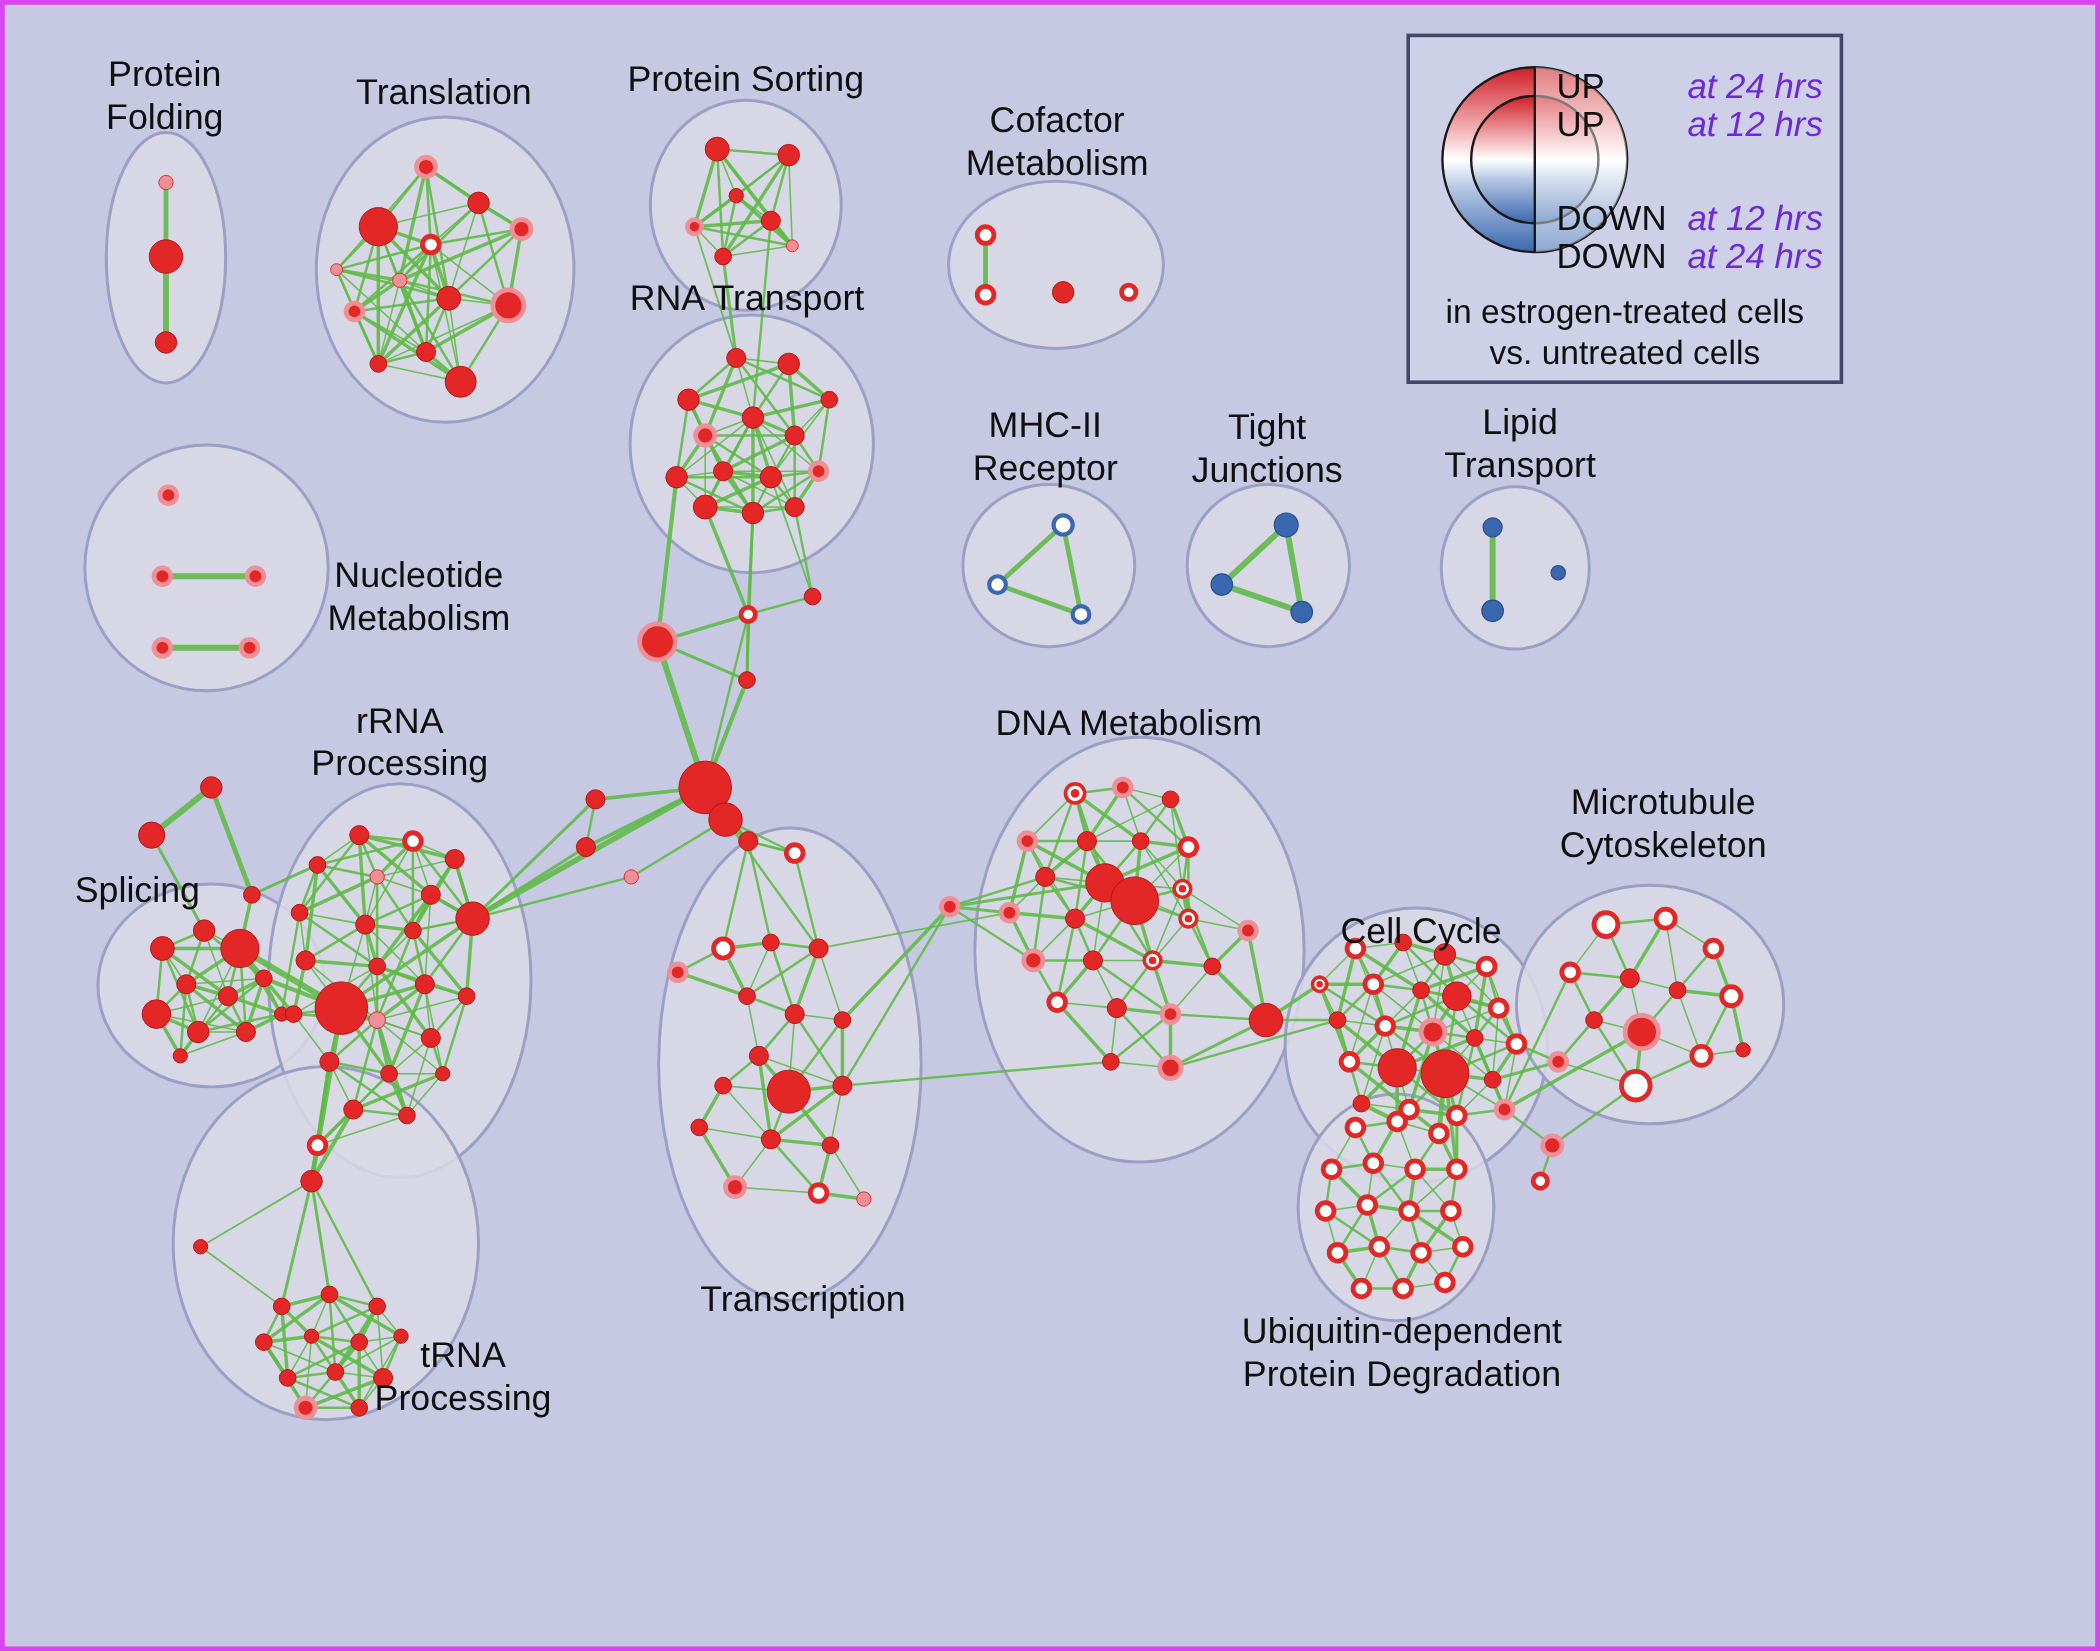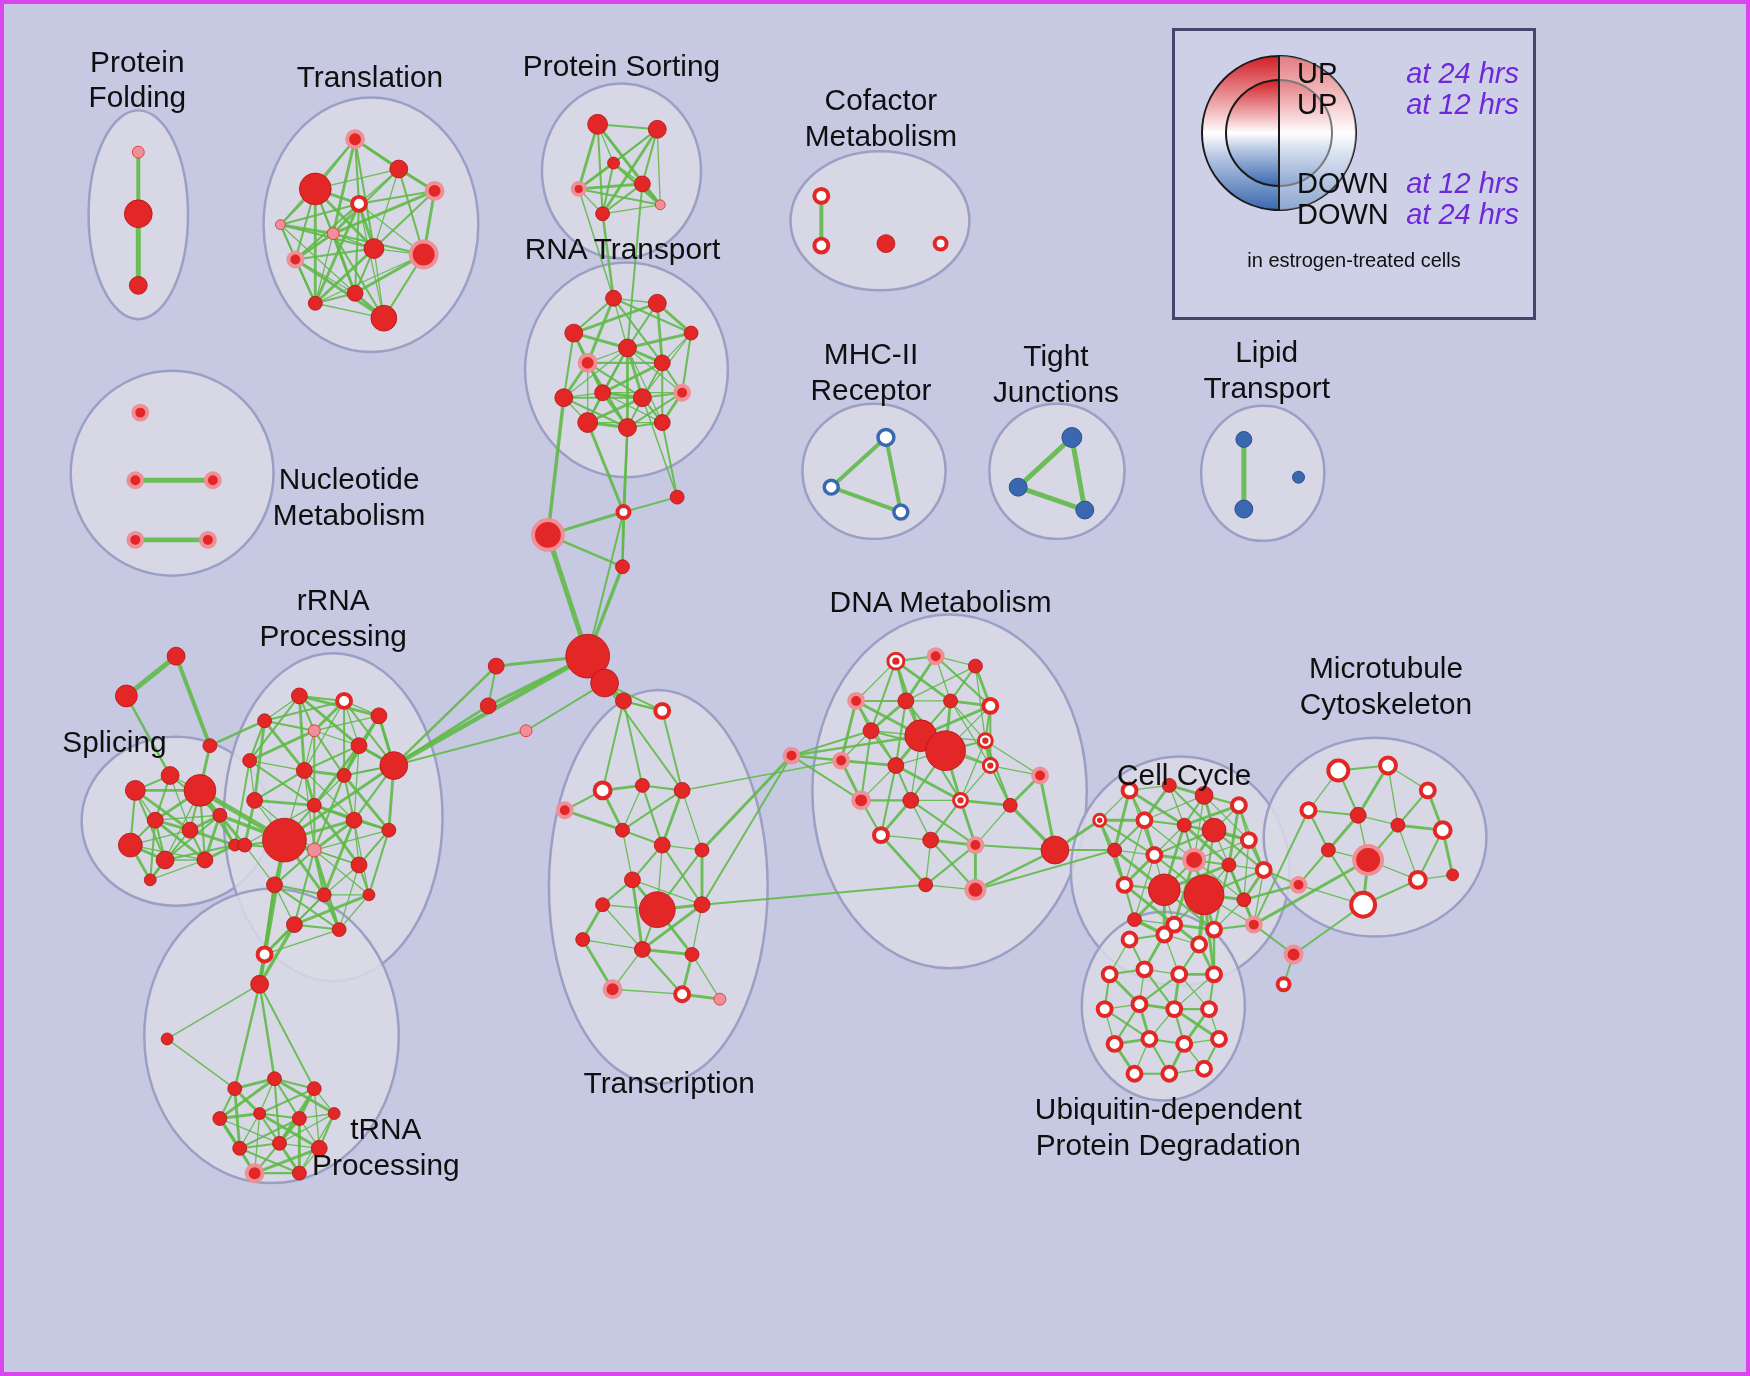--- a/index.html
+++ b/index.html
@@ -4,21 +4,21 @@
 <style>
   html,body{margin:0;padding:0;background:#ffffff;font-family:"Liberation Sans",sans-serif;}
   #fig{position:relative;width:1750px;height:1376px;background:#c7c8e2;border:4px solid #d946ef;box-sizing:border-box;overflow:hidden;}
   #net{position:absolute;left:0;top:0;width:100%;height:100%;}
   #net text{font-family:"Liberation Sans",sans-serif;fill:#0f0f0f;}
   #legend{position:absolute;left:1168px;top:24px;width:364px;height:292px;background:#ced0e8;border:3px solid #45456b;box-sizing:border-box;z-index:5;}
   #legend .glyph{position:absolute;left:4px;top:18px;width:210px;height:180px;}
   .lrow{position:absolute;left:0;width:100%;height:32px;}
   .lrow .dir{position:absolute;left:122px;font-size:29px;color:#0f0f0f;}
   .lrow .time{position:absolute;right:14px;font-size:29px;color:#6d28d9;font-style:italic;}
-  .lcap{position:absolute;top:212px;left:0;width:100%;text-align:center;font-size:20px;line-height:34px;color:#0f0f0f;}
+  .lcap{position:absolute;top:212px;left:0;width:100%;text-align:center;font-size:28px;line-height:34px;color:#0f0f0f;}
 </style>
 </head>
 <body>
 
 <div id="fig">
   <svg id="net" viewBox="0 0 1750 1376">
       <g>
         <ellipse cx="134" cy="212" rx="50" ry="105" fill="#dadae6" fill-opacity="0.82" stroke="#9b9fc4" stroke-width="2.5"></ellipse>
         <ellipse cx="368" cy="222" rx="108" ry="128" fill="#dadae6" fill-opacity="0.82" stroke="#9b9fc4" stroke-width="2.5"></ellipse>
         <ellipse cx="620" cy="168" rx="80" ry="88" fill="#dadae6" fill-opacity="0.82" stroke="#9b9fc4" stroke-width="2.5"></ellipse>
@@ -989,15 +989,16 @@
     <div class="lrow" style="top:136px">
       <span class="dir">DOWN</span>
       <span class="time">at 12 hrs</span>
     </div>
     <div class="lrow" style="top:167px">
       <span class="dir">DOWN</span>
       <span class="time">at 24 hrs</span>
     </div>
     <div class="lcap">
       <div>in estrogen-treated cells</div>
+      <div>vs. untreated cells</div>
     </div>
   </div>
 </div>
 
 </body></html>

